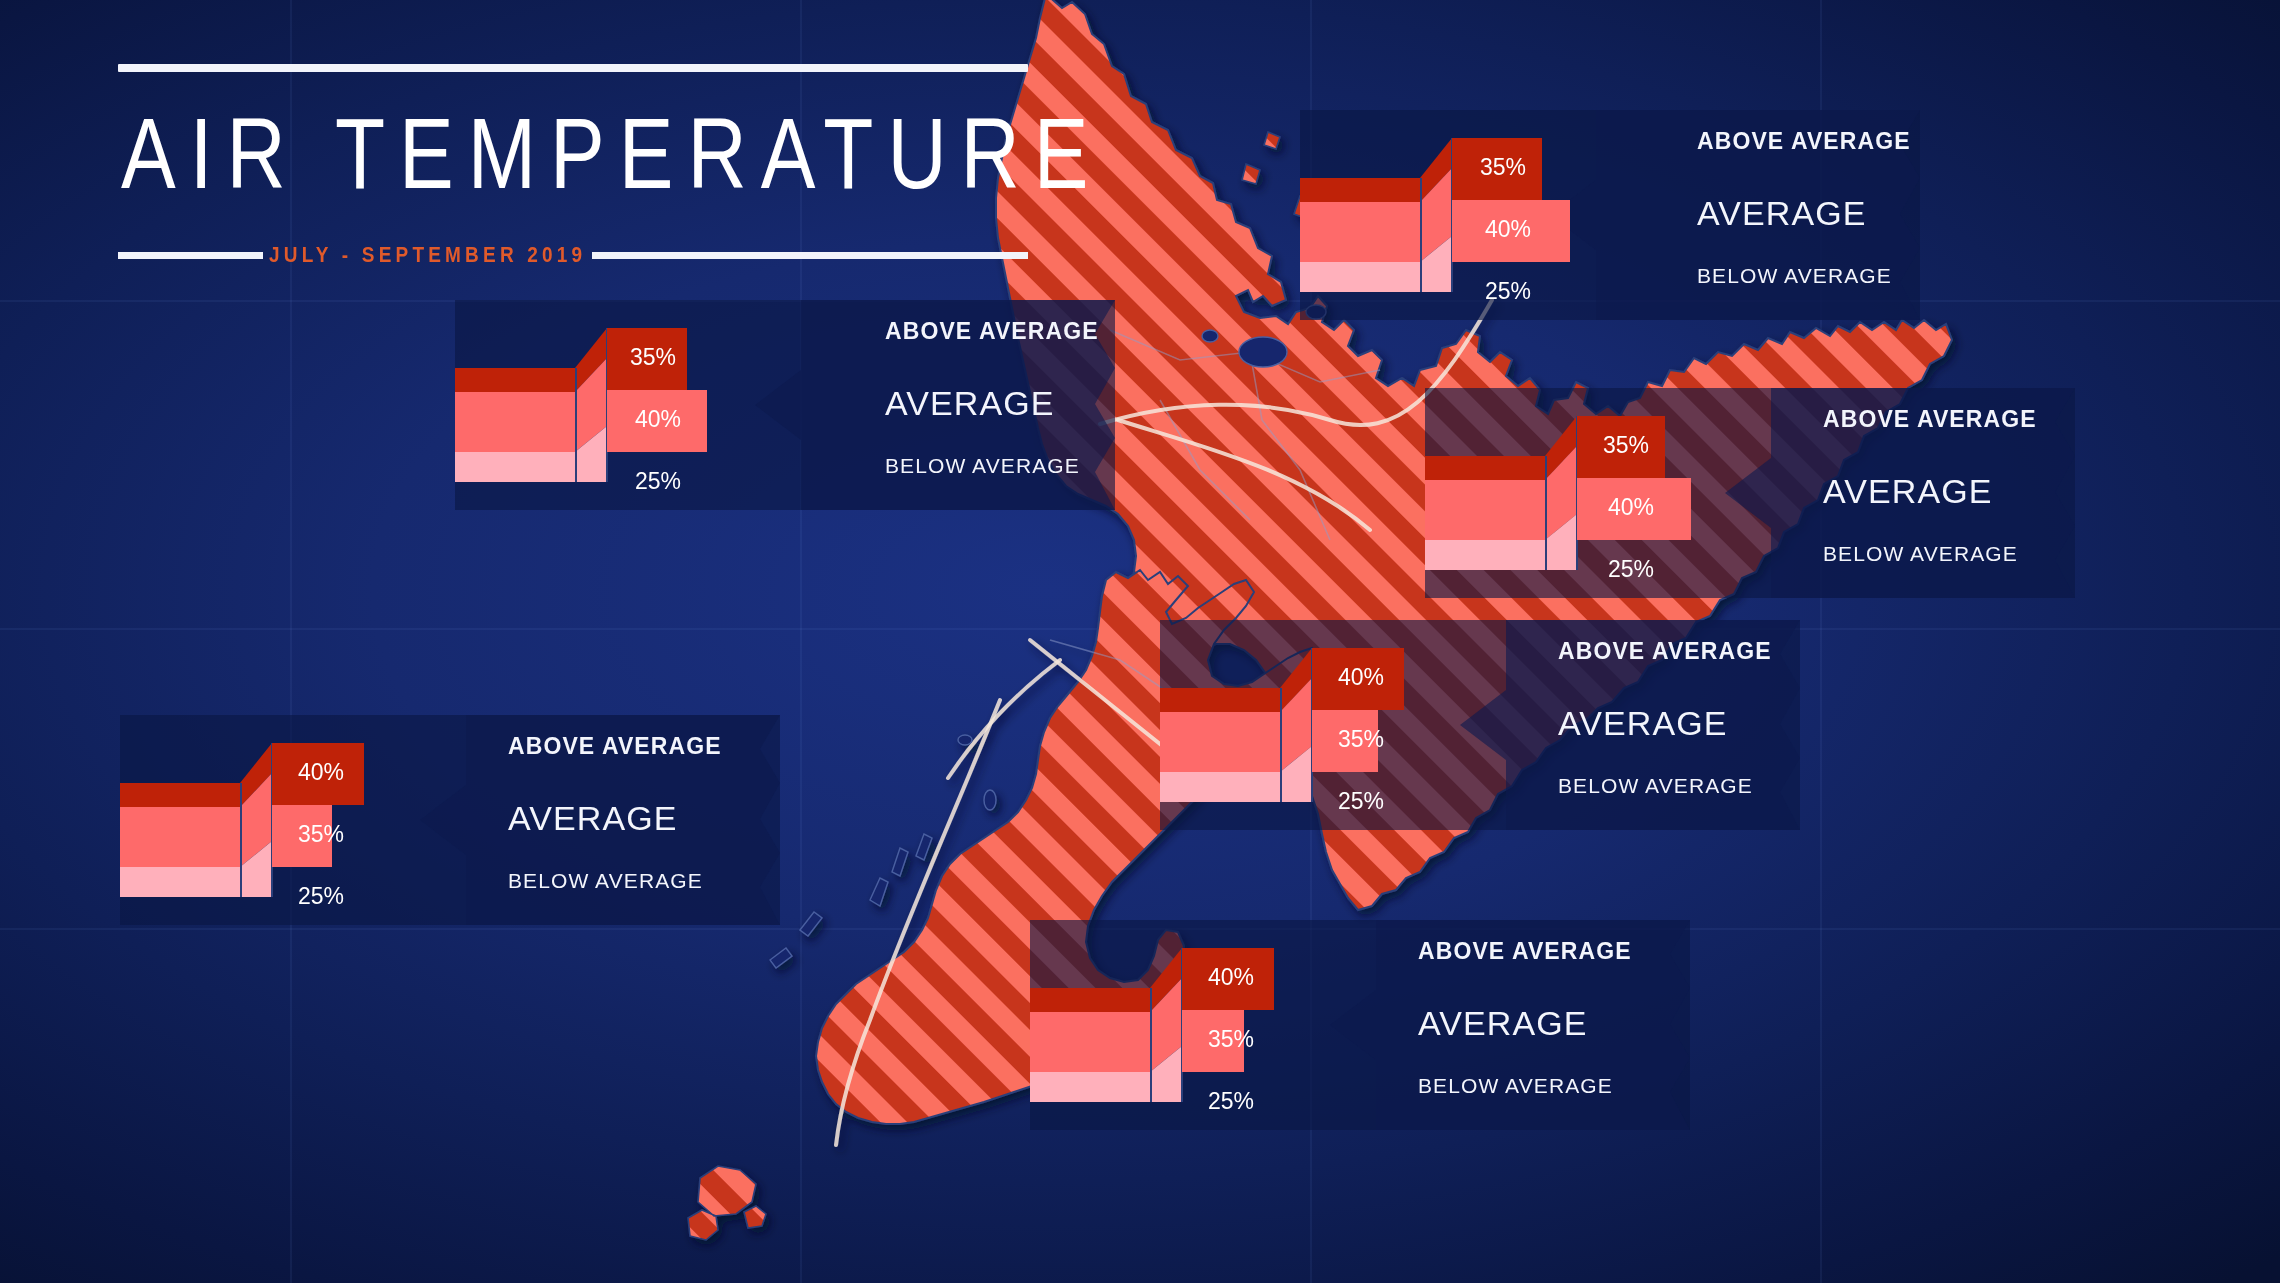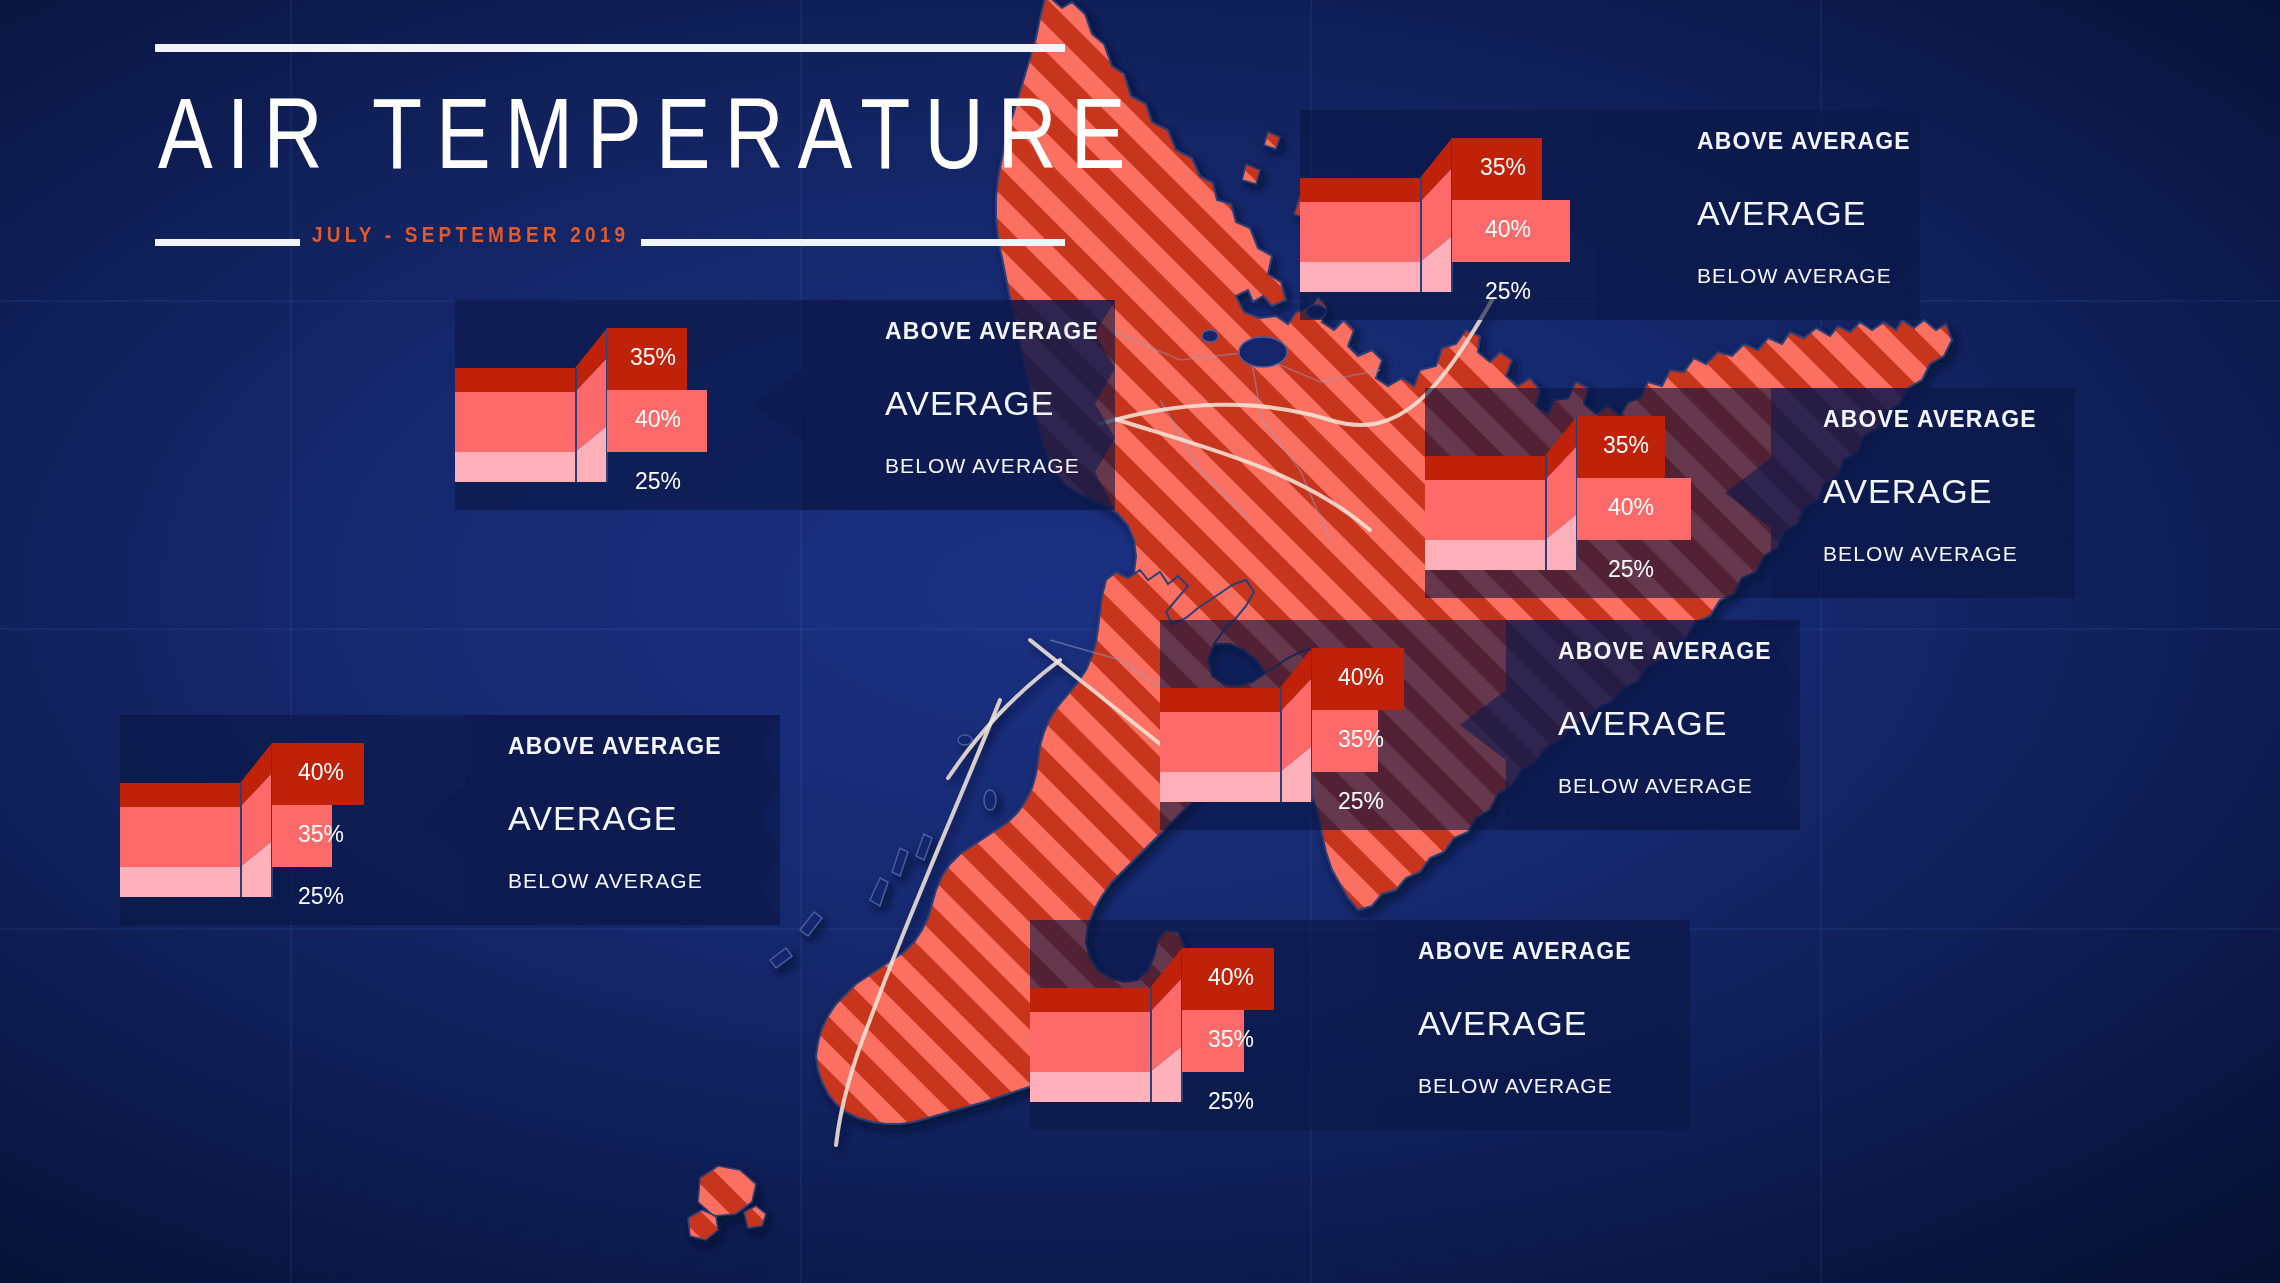--- a/index.html
+++ b/index.html
@@ -10,29 +10,29 @@
     background:
       radial-gradient(ellipse 78% 72% at 46% 46%, #1b3183 0%, #16296f 38%, #0f1f57 64%, #0a1642 85%, #071132 100%);
   }
   
   .grid{position:absolute;inset:0;pointer-events:none;}
   .grid .v,.grid .h{position:absolute;background:rgba(120,150,235,.085);}
   .grid .v{top:0;bottom:0;width:2px;}
   .grid .h{left:0;right:0;height:2px;}
 
   
-  .header{position:absolute;left:118px;top:44px;width:910px;margin-left:37px;}
+  .header{position:absolute;left:118px;top:64px;width:910px;}
   .rule-top{height:8px;background:#f2f4fb;width:910px;border-radius:1px;}
   .title{
     color:#ffffff;font-size:82px;letter-spacing:14px;line-height:1.0;
     margin:32px 0 0 3px;font-weight:400;white-space:nowrap;
     font-family:"Liberation Sans","DejaVu Sans",sans-serif;
     transform:scaleY(1.22);transform-origin:left top;
   }
-  .subrow{display:flex;align-items:flex-end;gap:12px;margin-top:58px;width:910px;}
+  .subrow{display:flex;align-items:center;gap:6px;margin-top:58px;width:910px;}
   .subrow .seg{height:7px;background:#f2f4fb;flex:0 0 auto;}
   .subrow .seg.l{width:145px;}
   .subrow .seg.r{flex:1 1 auto;}
   .subtitle{color:#e05a2b;font-size:19px;letter-spacing:4.2px;white-space:nowrap;
             font-weight:700;transform:scaleY(1.15);}
 
   
   .mapwrap{position:absolute;left:0;top:0;width:2280px;height:1283px;pointer-events:none;}
 
   

